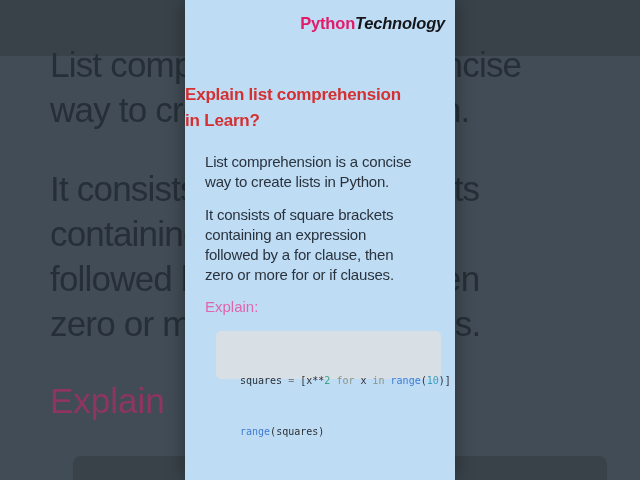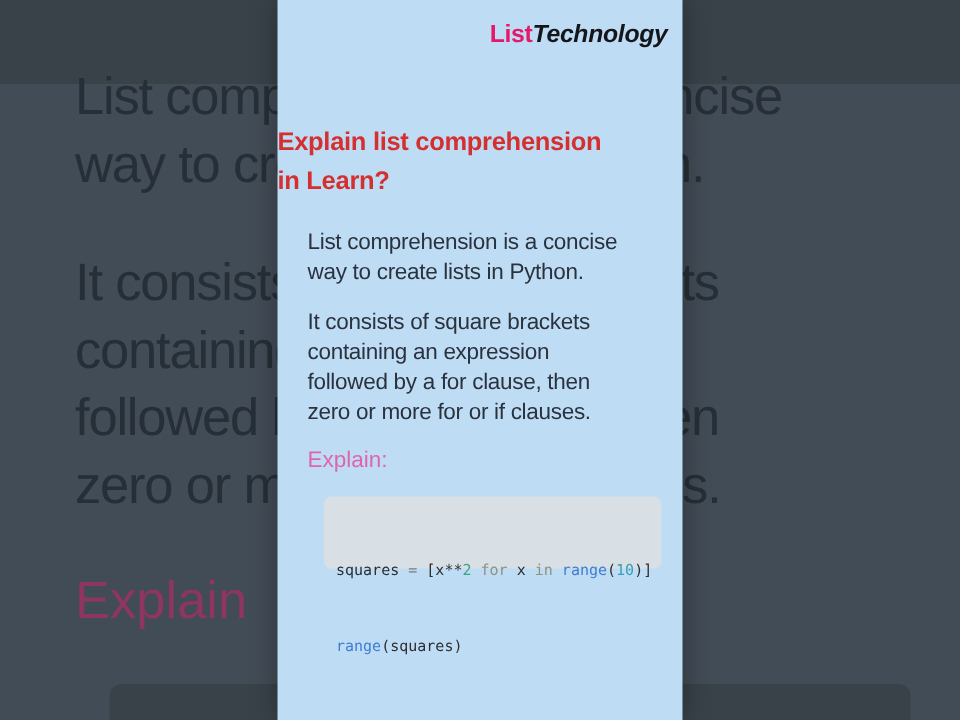--- a/index.html
+++ b/index.html
@@ -82,21 +82,21 @@
     font-size: 15px;
     color: #df66ac;
   }
 
   .code-block {
     position: absolute; left: 31px; top: 331px;
     width: 225px; height: 48px;
     background: #d8dfe5;
     border-radius: 5px;
     box-sizing: border-box;
-    padding: 7px 0 0 8px;
+    padding: 7px 0 0 24px;
     font-family: "DejaVu Sans Mono", monospace;
     font-size: 10px; line-height: 17px;
     color: #2b2f33;
     white-space: pre;
   }
   .tk-plain { color: #2b2f33; }
   .tk-op    { color: #7a7f85; }
   .tk-kw    { color: #8f9382; }
   .tk-num   { color: #3da183; }
   .tk-num2  { color: #3a9fb8; }
@@ -122,21 +122,21 @@
         <div class="ln">containing an expression</div>
         <div class="ln">followed by a for clause, then</div>
         <div class="ln">zero or more for or if clauses.</div>
       </div>
     <div class="bg-example">Explain</div>
   </div>
 
   <div class="card">
 
     <div class="logo">
-      <span class="learn">List</span><span class="tech">Technology</span>
+      <span class="learn">Python</span><span class="tech">Technology</span>
     </div>
 
     <h1 class="title">
         <div class="ln">Explain list comprehension</div>
         <div class="ln">in Learn?</div>
       </h1>
 
     <div class="par par-1">
         <div class="ln">List comprehension is a concise</div>
         <div class="ln">way to create lists in Python.</div>

